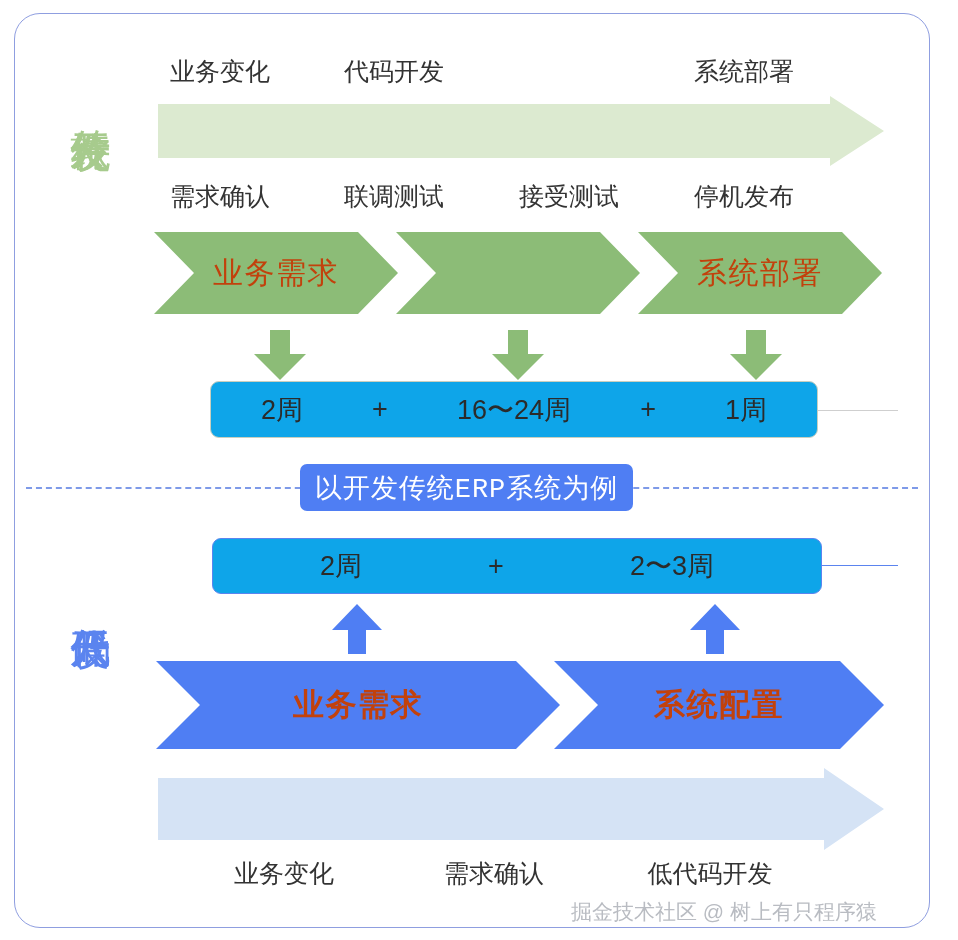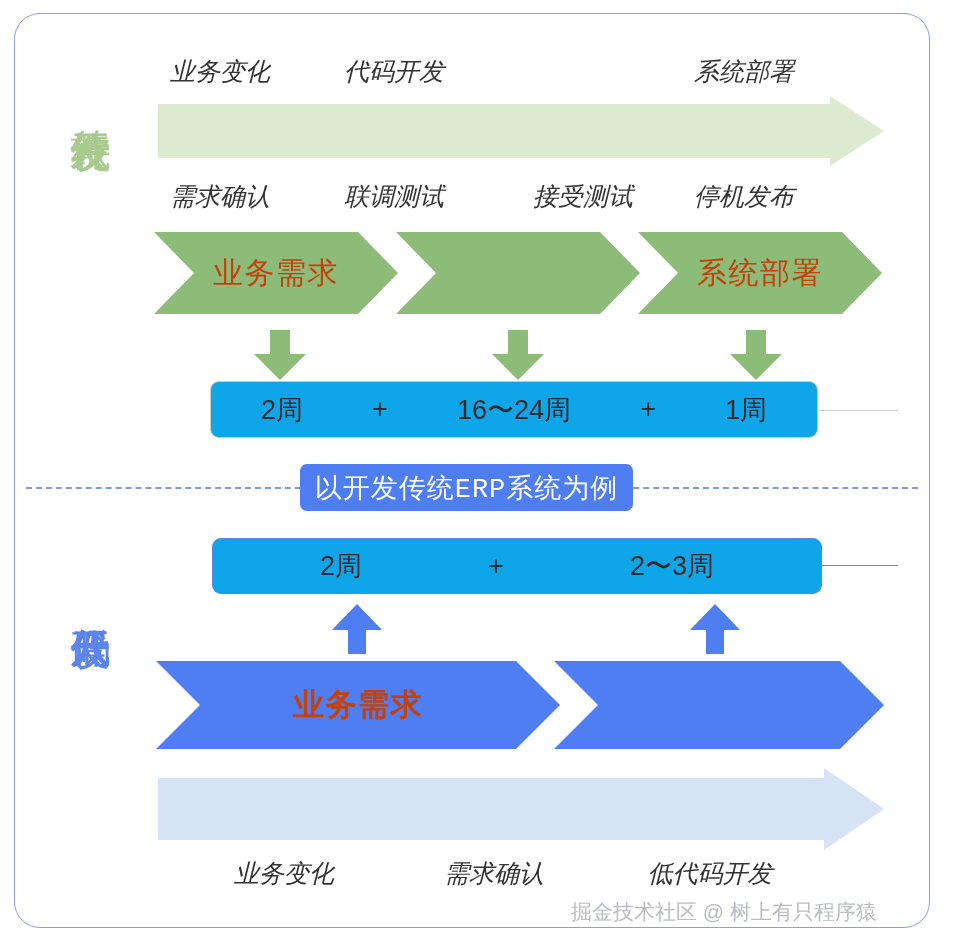--- a/index.html
+++ b/index.html
@@ -58,21 +58,20 @@
     color: #5b84ef;
   }
 
   
   .step-label {
     position: absolute;
     font-size: 25px;
     color: #333333;
     white-space: nowrap;
     text-align: center;
-    font-style: italic;
   }
 
   
   .band-arrow {
     position: absolute;
   }
   .band-arrow svg { display: block; }
 
   
   .chevron {
@@ -192,21 +191,21 @@
   <div class="step-label" style="left:684px; top:55px; width:120px;">系统部署</div>
 
   <div class="band-arrow" style="left:158px; top:96px;">
     <svg width="726" height="70" viewBox="0 0 726 70">
       <path d="M0,8 L672,8 L672,0 L726,35 L672,70 L672,62 L0,62 Z" fill="#dcead0"></path>
     </svg>
   </div>
 
   <div class="step-label" style="left:160px; top:180px; width:120px;">需求确认</div>
   <div class="step-label" style="left:334px; top:180px; width:120px;">联调测试</div>
-  <div class="step-label" style="left:523px; top:180px; width:120px;text-align:center;">接受测试</div>
+  <div class="step-label" style="left:509px; top:180px; width:120px;text-align:center;">接受测试</div>
   <div class="step-label" style="left:684px; top:180px; width:120px;">停机发布</div>
 
   <div class="chevron green" style="left:154px; top:232px; width:244px; height:82px;">
     <svg width="244" height="82" viewBox="0 0 244 82">
       <path d="M0,0 L204,0 L244,41 L204,82 L0,82 L40,41 Z" fill="#8cbc77"></path>
     </svg>
     <span class="chev-text">业务需求</span>
   </div>
 
   <div class="chevron green" style="left:396px; top:232px; width:244px; height:82px;">
@@ -276,20 +275,21 @@
     <svg width="404" height="88" viewBox="0 0 404 88">
       <path d="M0,0 L360,0 L404,44 L360,88 L0,88 L44,44 Z" fill="#4f7ef3"></path>
     </svg>
     <span class="chev-text">业务需求</span>
   </div>
 
   <div class="chevron blue" style="left:554px; top:661px; width:330px; height:88px;">
     <svg width="330" height="88" viewBox="0 0 330 88">
       <path d="M0,0 L286,0 L330,44 L286,88 L0,88 L44,44 Z" fill="#4f7ef3"></path>
     </svg>
+    <span class="chev-text">系统配置</span>
   </div>
 
   <div class="band-arrow" style="left:158px; top:768px;">
     <svg width="726" height="82" viewBox="0 0 726 82">
       <path d="M0,10 L666,10 L666,0 L726,41 L666,82 L666,72 L0,72 Z" fill="#d5e3f5"></path>
     </svg>
   </div>
 
   <div class="step-label" style="left:224px; top:857px; width:120px;">业务变化</div>
   <div class="step-label" style="left:434px; top:857px; width:120px;">需求确认</div>

